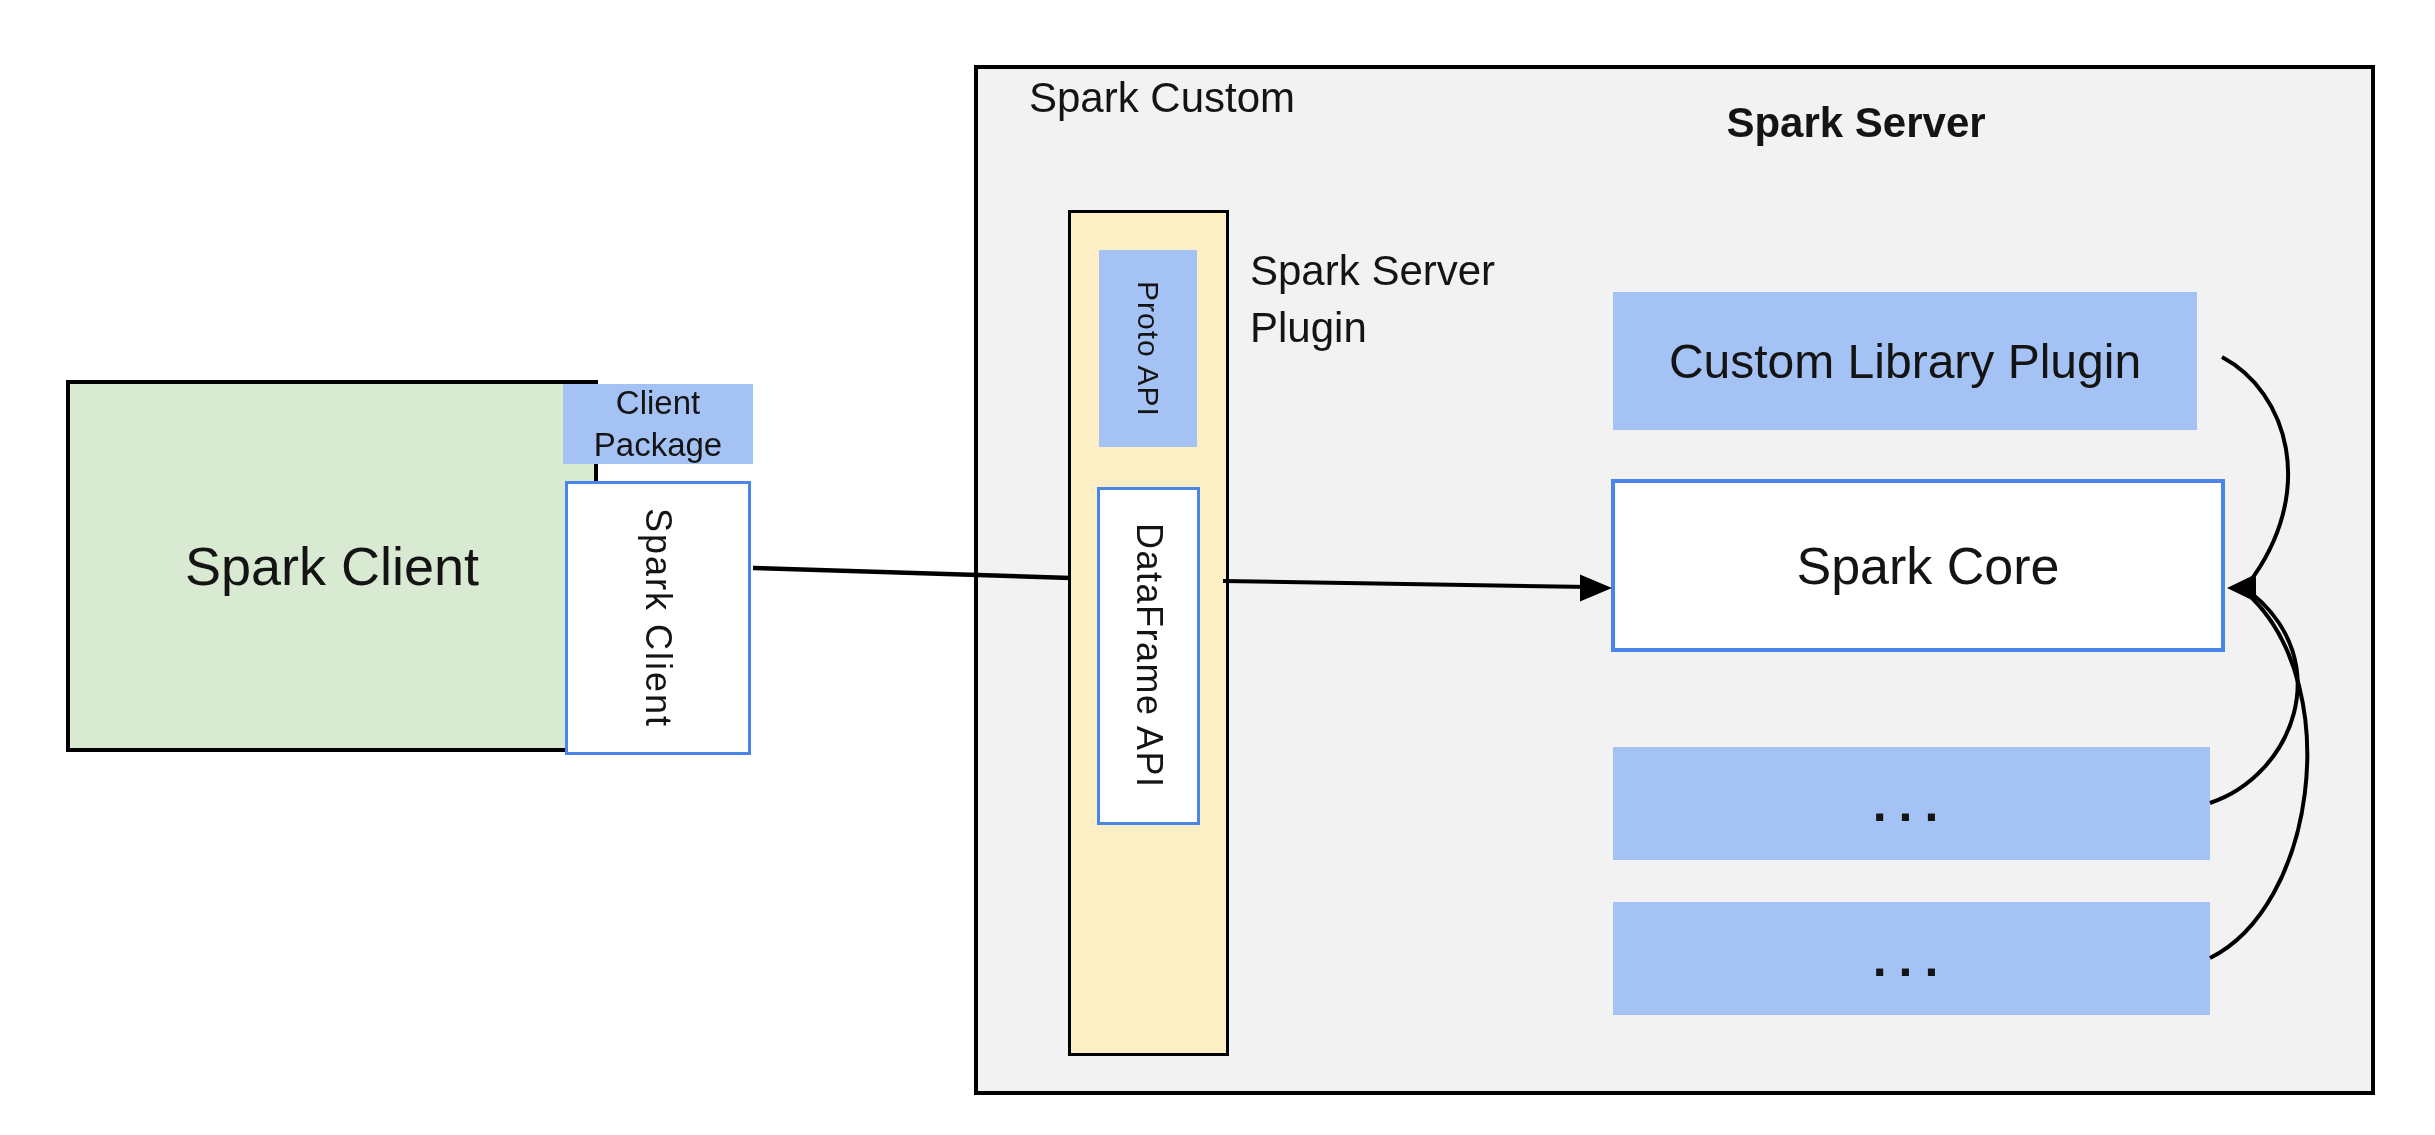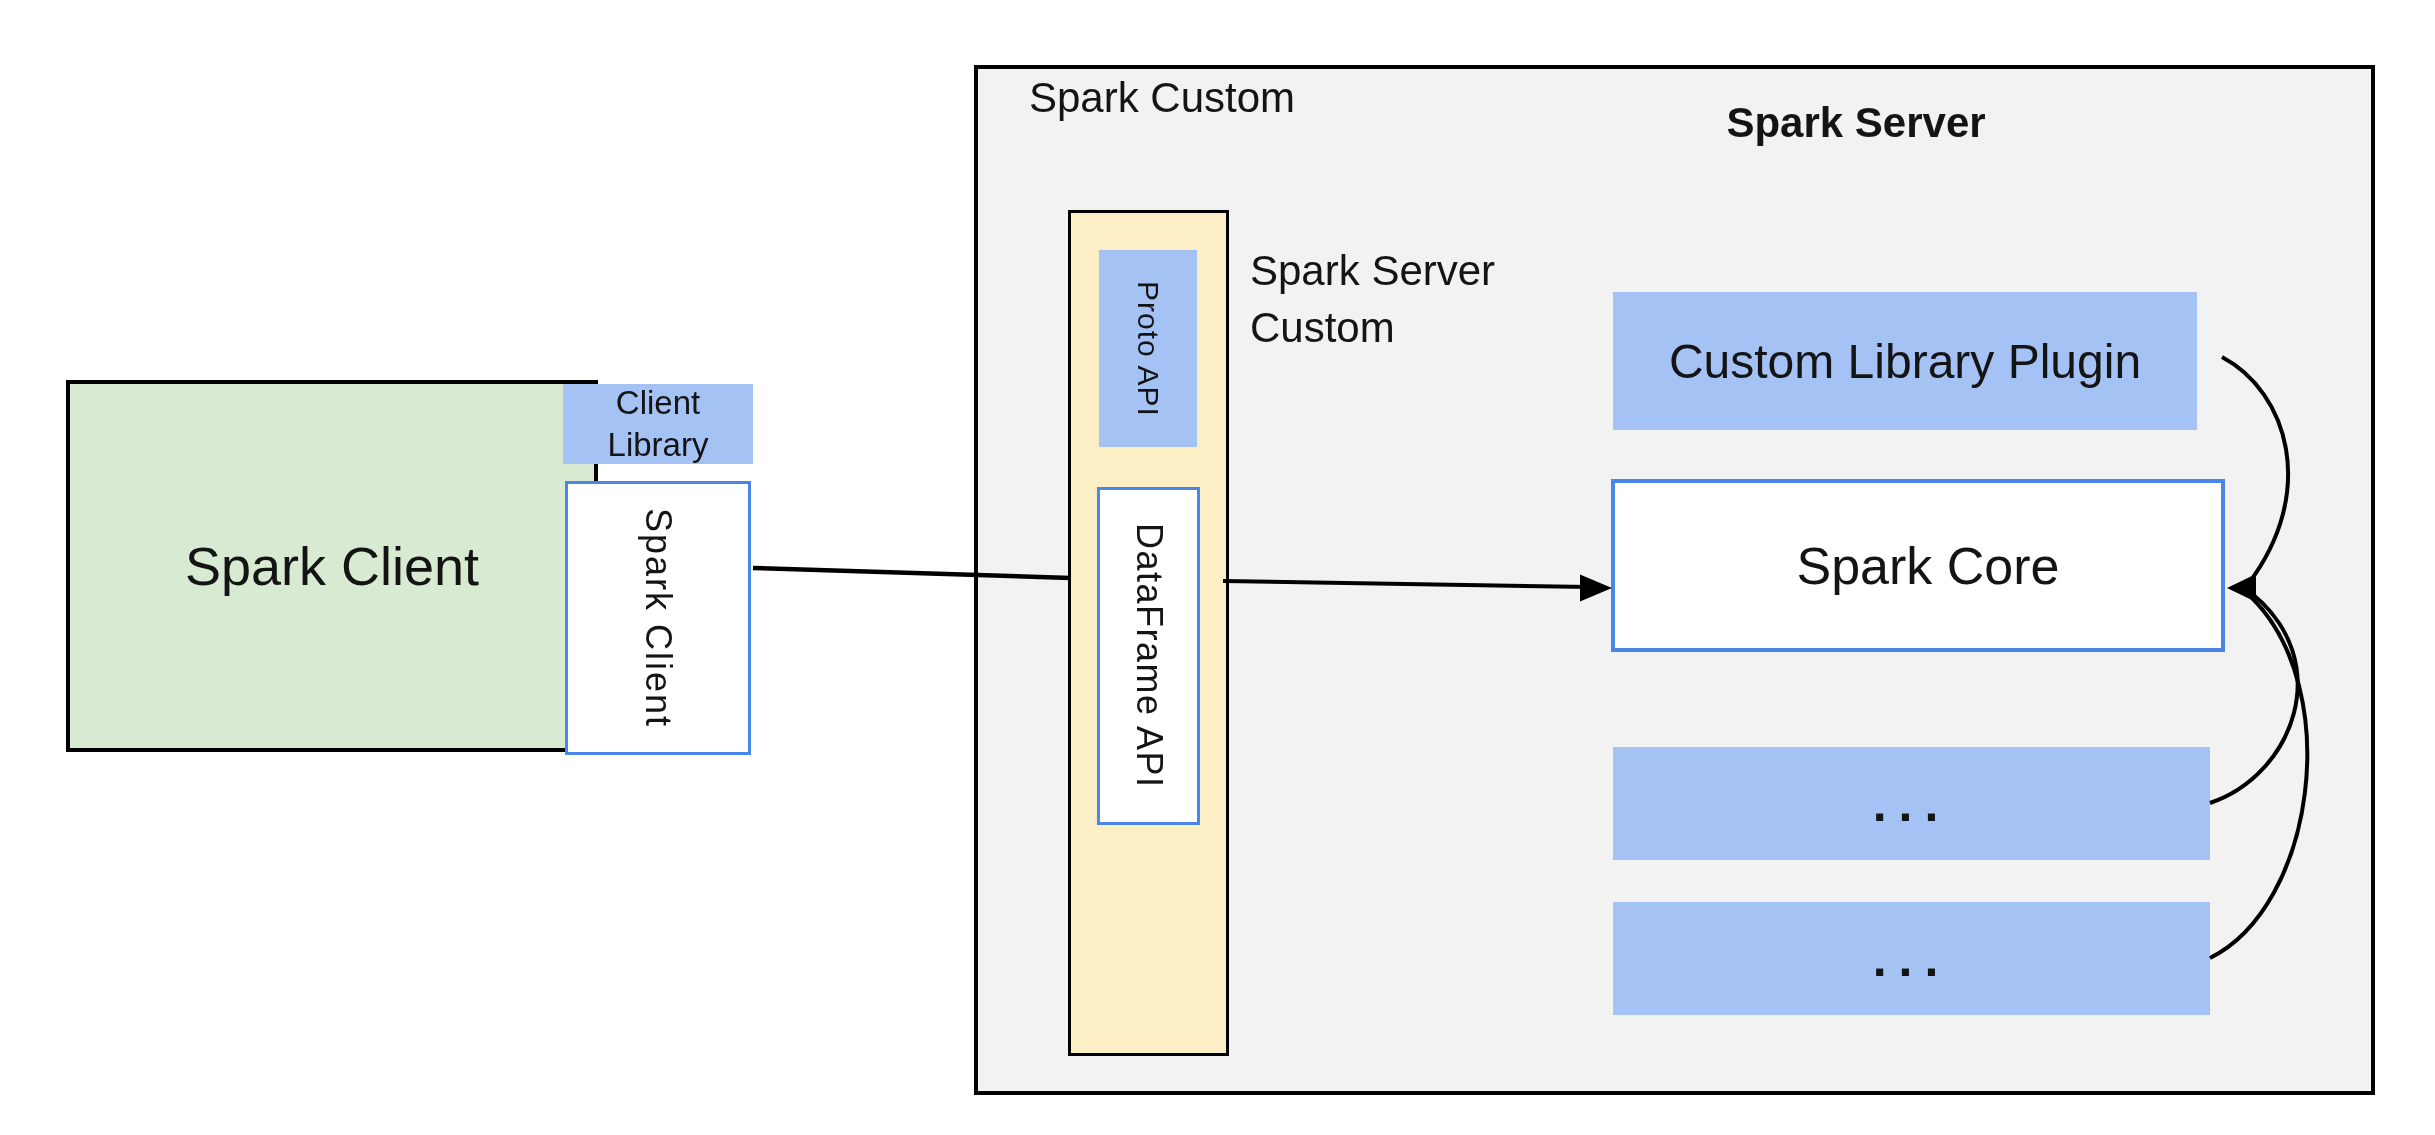--- a/index.html
+++ b/index.html
@@ -88,32 +88,32 @@
 <div class="canvas">
 
   <div class="abs panel"></div>
 
   <div class="abs connect-label">
     <div>Spark Custom</div>
   </div>
   <div class="abs server-title">Spark Server</div>
   <div class="abs lib-label">
     <div>Spark Server</div>
-    <div>Custom</div>
+    <div>Plugin</div>
   </div>
 
   <div class="abs center green-box">
     <div>
       <div>Spark Client</div>
     </div>
   </div>
   <div class="abs center pkg-box">
     <div>
       <div>Client</div>
-      <div>Library</div>
+      <div>Package</div>
     </div>
   </div>
   <div class="abs center client-box">
     <span class="vtext vtext-client">Spark Client</span>
   </div>
 
   <div class="abs yellow-box"></div>
   <div class="abs center proto-box">
     <span class="vtext vtext-proto">Proto API</span>
   </div>

